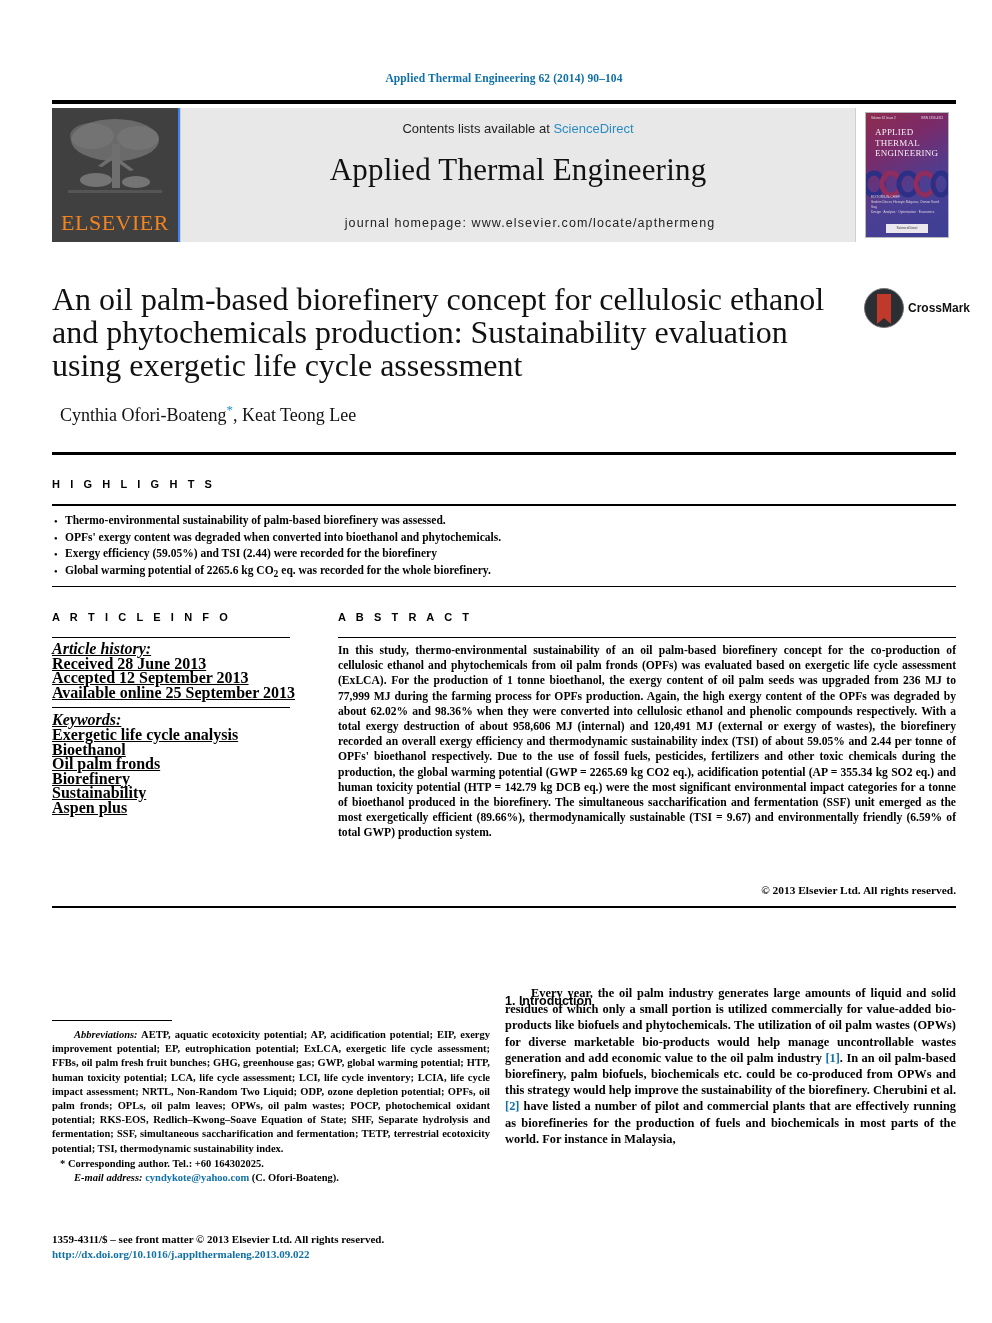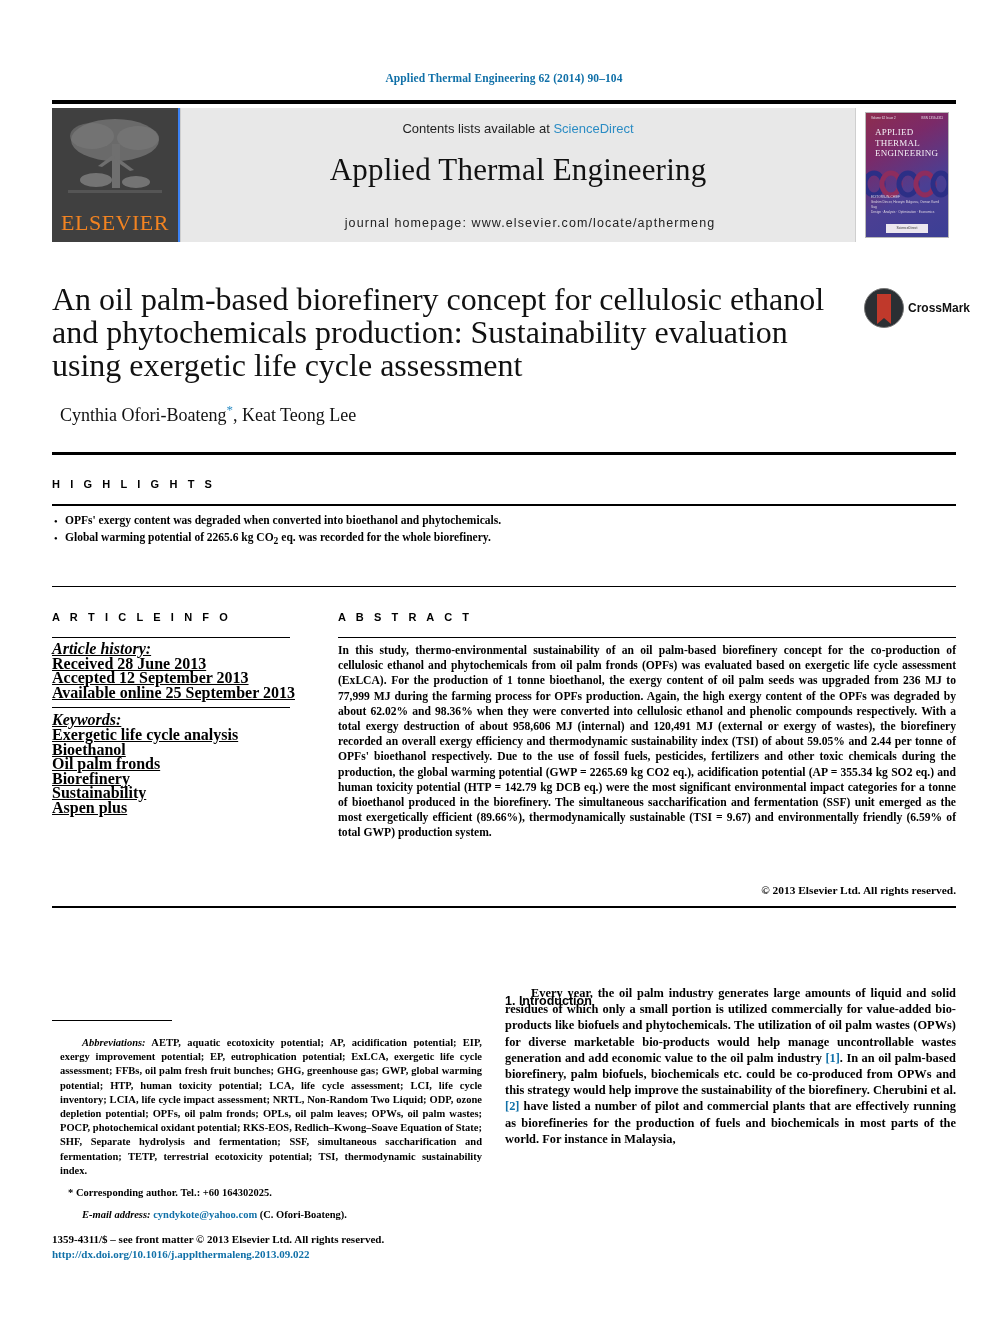--- a/index.html
+++ b/index.html
@@ -400,21 +400,21 @@
     position: absolute;
     left: 44px; top: 1028px;
     width: 438px;
     font-family: "Liberation Serif", serif;
     font-size: 10.5px;
     line-height: 14.2px;
     text-align: justify;
     color: #000;
     font-weight: bold;
   }
-  .footnotes p { margin: 8px; }
+  .footnotes p { margin: 0; }
   .abbr-p { text-indent: 22px; }
   .ital { font-style: italic; }
   .corr { text-indent: 8px; margin-top: 1px !important; }
   .email-line { text-indent: 22px; }
   .link { color: #1070a8; }
 
   .imprint {
     position: absolute;
     left: 44px; top: 1232px;
     width: 440px;
@@ -497,21 +497,23 @@
     <div class="crossmark-disc">
       <div class="crossmark-book"></div>
     </div>
     <div class="crossmark-label">CrossMark</div>
   </div>
 
   <div class="hl-rule-top"></div>
   <div class="hl-head">H I G H L I G H T S</div>
   <div class="hl-rule-mid"></div>
   <ul class="hl-list">
+    <li>Thermo-environmental sustainability of palm-based biorefinery was assessed.</li>
     <li>OPFs' exergy content was degraded when converted into bioethanol and phytochemicals.</li>
+    <li>Exergy efficiency (59.05%) and TSI (2.44) were recorded for the biorefinery</li>
     <li>Global warming potential of 2265.6 kg CO<sub>2</sub> eq. was recorded for the whole biorefinery.</li>
   </ul>
   <div class="hl-rule-bot"></div>
 
   <div class="info-head">A R T I C L E   I N F O</div>
   <div class="abs-head">A B S T R A C T</div>
   <div class="info-rule"></div>
   <div class="abs-rule"></div>
 
   <div class="info-col">

